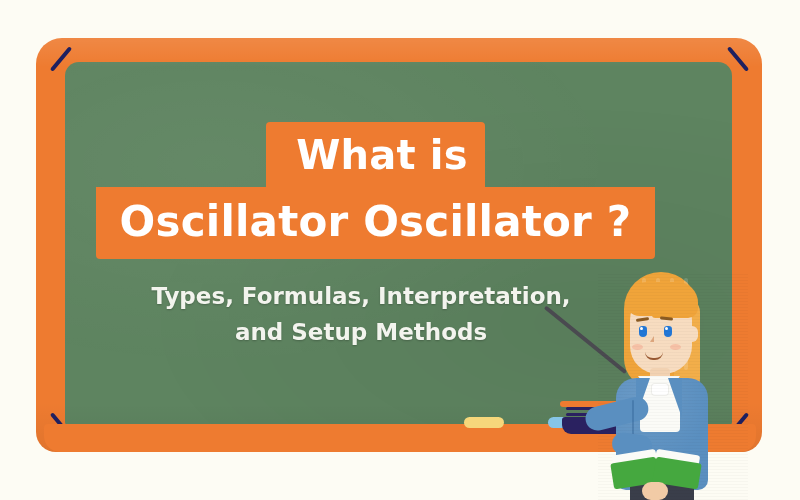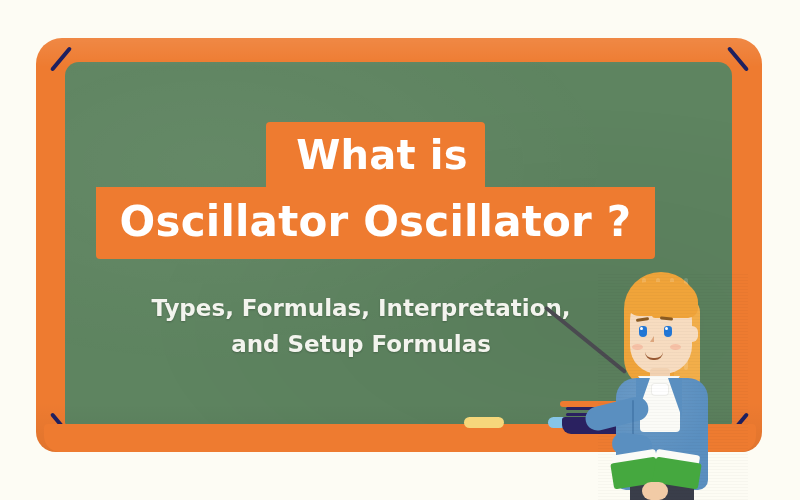--- a/index.html
+++ b/index.html
@@ -172,21 +172,20 @@
     position: absolute;
     left: 96px; top: 278px;
     width: 530px;
     color: #F3F4EE;
     font-family: "DejaVu Sans", sans-serif;
     font-weight: bold;
     font-size: 23px;
     line-height: 36px;
     text-align: center;
     text-shadow: 0 1px 2px rgba(0,0,0,0.22);
-    margin-top: 12px;
   }
   .subtitle .sl { display: block; }
 
   
   .pointer-stick {
     position: absolute;
     left: 545px; top: 305px;
     width: 104px; height: 4px;
     background: #4A4A50;
     border-radius: 2px;
@@ -413,21 +412,21 @@
   <div class="corner-tick br"></div>
 
   <div class="title-block-top"></div>
   <div class="title-block-bottom"></div>
 
   <div class="title-line l1">What is</div>
   <div class="title-line l2">Oscillator Oscillator ?</div>
 
   <div class="subtitle">
     <span class="sl">Types, Formulas, Interpretation,</span>
-    <span class="sl">and Setup Formulas</span>
+    <span class="sl">and Setup Methods</span>
   </div>
 
   <div class="chalk-tray"></div>
   <div class="chalk yellow"></div>
   <div class="chalk blue"></div>
 
   <div class="book-stack">
     <div class="orange-top"></div>
     <div class="band b1"></div>
     <div class="band b2"></div>

